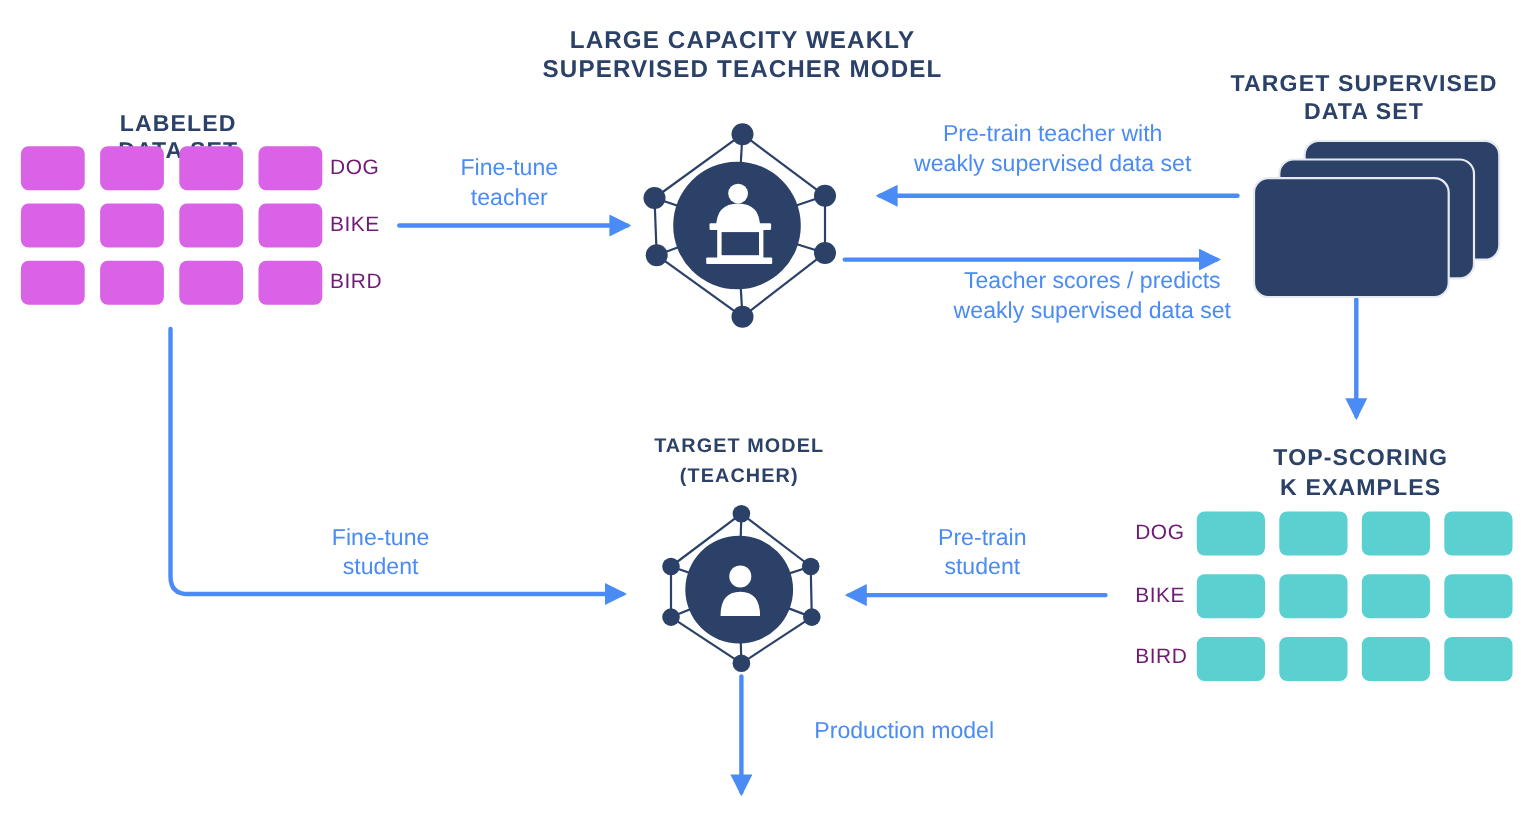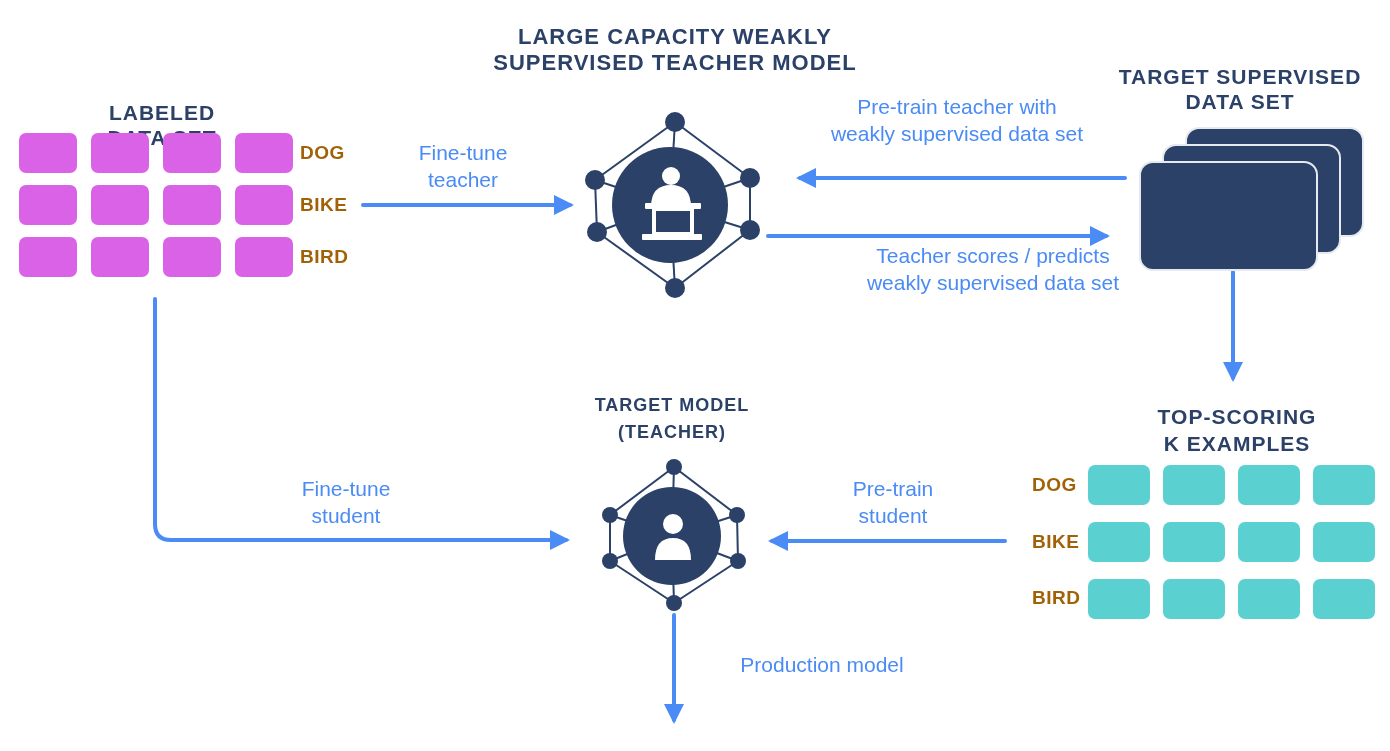--- a/index.html
+++ b/index.html
@@ -9,21 +9,21 @@
   }
   svg.layer{position:absolute;left:0;top:0;}
   .abs{position:absolute;}
   .ctr{transform:translateX(-50%);text-align:center;white-space:nowrap;}
   .navy-title{color:#2B4168;font-weight:bold;letter-spacing:1px;}
   .t21{font-size:21px;line-height:25px;}
   .t22{font-size:22px;line-height:26px;}
   .t22b{font-size:18px;line-height:27px;}
   .t21b{font-size:21px;line-height:27px;text-align:center;}
   .blue-label{color:#4A8BF5;font-size:21px;line-height:27px;}
-  .row-label{color:#a16207;font-weight:bold;font-size:19px;letter-spacing:.5px;white-space:nowrap;}
+  .row-label{color:#701a75;font-weight:normal;font-size:19px;letter-spacing:.5px;white-space:nowrap;}
   .grid{display:grid;position:absolute;}
   .grid-magenta{grid-template-columns:repeat(4,58px);grid-auto-rows:40px;column-gap:14px;row-gap:12px;}
   .grid-teal{grid-template-columns:repeat(4,62px);grid-auto-rows:40px;column-gap:13px;row-gap:17px;}
   .sq{border-radius:7px;}
   .sq-m{background:#D962E6;}
   .sq-t{background:#5BD0D1;}
 </style>
 </head>
 <body>
 
@@ -172,21 +172,21 @@
       <div class="sq sq-t"></div>
   </div>
   <div class="abs row-label" style="left:1032px;top:474px;">DOG</div>
   <div class="abs row-label" style="left:1032px;top:531px;">BIKE</div>
   <div class="abs row-label" style="left:1032px;top:587px;">BIRD</div>
 
   <div class="abs ctr blue-label" style="left:463px;top:139px;">
     <div>Fine-tune</div>
     <div>teacher</div>
   </div>
-  <div class="abs ctr blue-label" style="left:957px;top:93px;">
+  <div class="abs ctr blue-label" style="left:957px;top:108px;">
     <div>Pre-train teacher with</div>
     <div>weakly supervised data set</div>
   </div>
   <div class="abs ctr blue-label" style="left:957px;top:242px;margin-left:36px;">
     <div>Teacher scores / predicts</div>
     <div>weakly supervised data set</div>
   </div>
   <div class="abs ctr blue-label" style="left:346px;top:475px;">
     <div>Fine-tune</div>
     <div>student</div>

